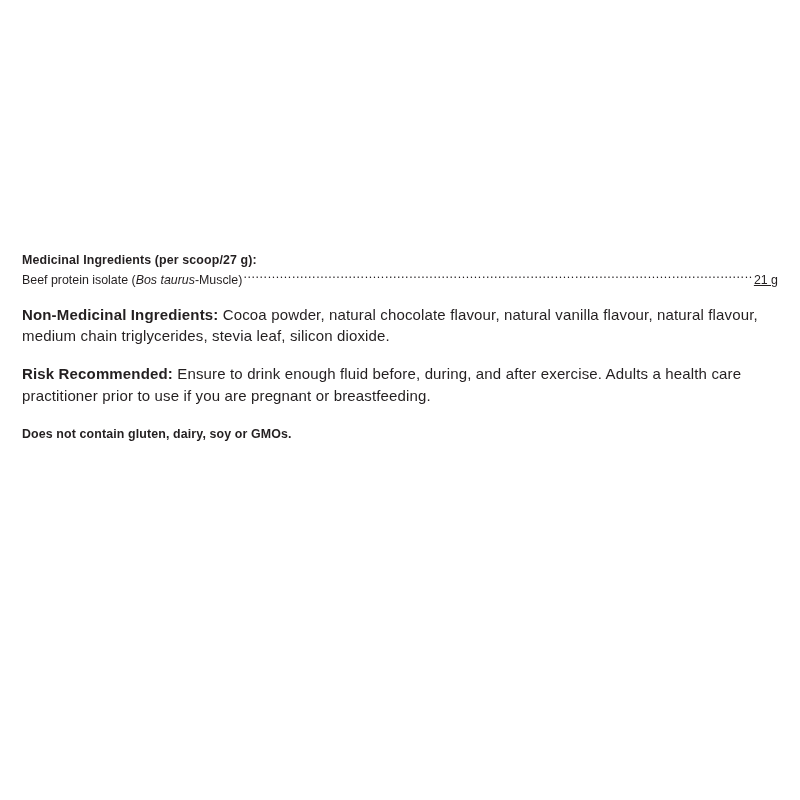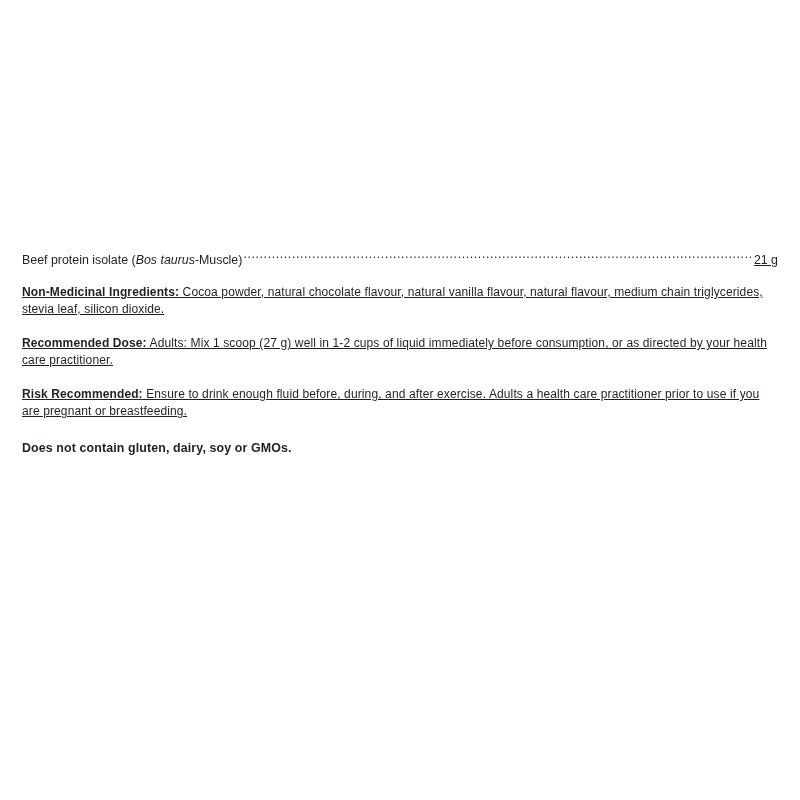--- a/index.html
+++ b/index.html
@@ -35,25 +35,24 @@
   .block:last-child {
     margin-bottom: 7px;
   }
   .heading {
     font-size: 12.4px;
     font-weight: bold;
     line-height: 1.42;
     letter-spacing: 0.01em;
   }
   .body-text {
-    font-size: 12px;
+    font-size: 15px;
     font-weight: normal;
     line-height: 1.42;
     letter-spacing: 0.01em;
-    text-decoration: underline;
   }
   .inline-head {
     font-weight: bold;
   }
   .dotted-row {
     display: flex;
     align-items: baseline;
     font-size: 12.4px;
     line-height: 1.42;
     width: 100%;
@@ -97,34 +96,32 @@
     margin-bottom: 2px;
   }
 </style>
 </head>
 <body>
 
 <div class="label-panel">
   <div class="content">
 
     <div class="block tight-block">
+      <div class="heading first-head">Medicinal Ingredients (per scoop/27 g):</div>
       <div class="dotted-row">
         <span class="item-name"><span>Beef protein isolate (</span><span class="italic">Bos taurus</span><span>-Muscle)</span></span>
         <span class="leader"></span>
         <span class="amount">21 g</span>
       </div>
     </div>
 
     <div class="block">
       <div class="body-text"><span class="inline-head">Non-Medicinal Ingredients:</span><span> Cocoa powder, natural chocolate flavour, natural vanilla flavour, natural flavour, medium chain triglycerides, stevia leaf, silicon dioxide.</span></div>
     </div>
 
-    <div class="block">
-      <div class="body-text"><span class="inline-head">Recommended Dose:</span><span> Adults: Mix 1 scoop (27 g) well in 1-2 cups of liquid immediately before consumption, or as directed by your health care practitioner.</span></div>
-    </div>
 
     <div class="block gap-large">
       <div class="body-text"><span class="inline-head">Risk Recommended:</span><span> Ensure to drink enough fluid before, during, and after exercise. Adults a health care practitioner prior to use if you are pregnant or breastfeeding.</span></div>
     </div>
 
     <div class="block">
       <div class="heading">Does not contain gluten, dairy, soy or GMOs.</div>
     </div>
 
   </div>

